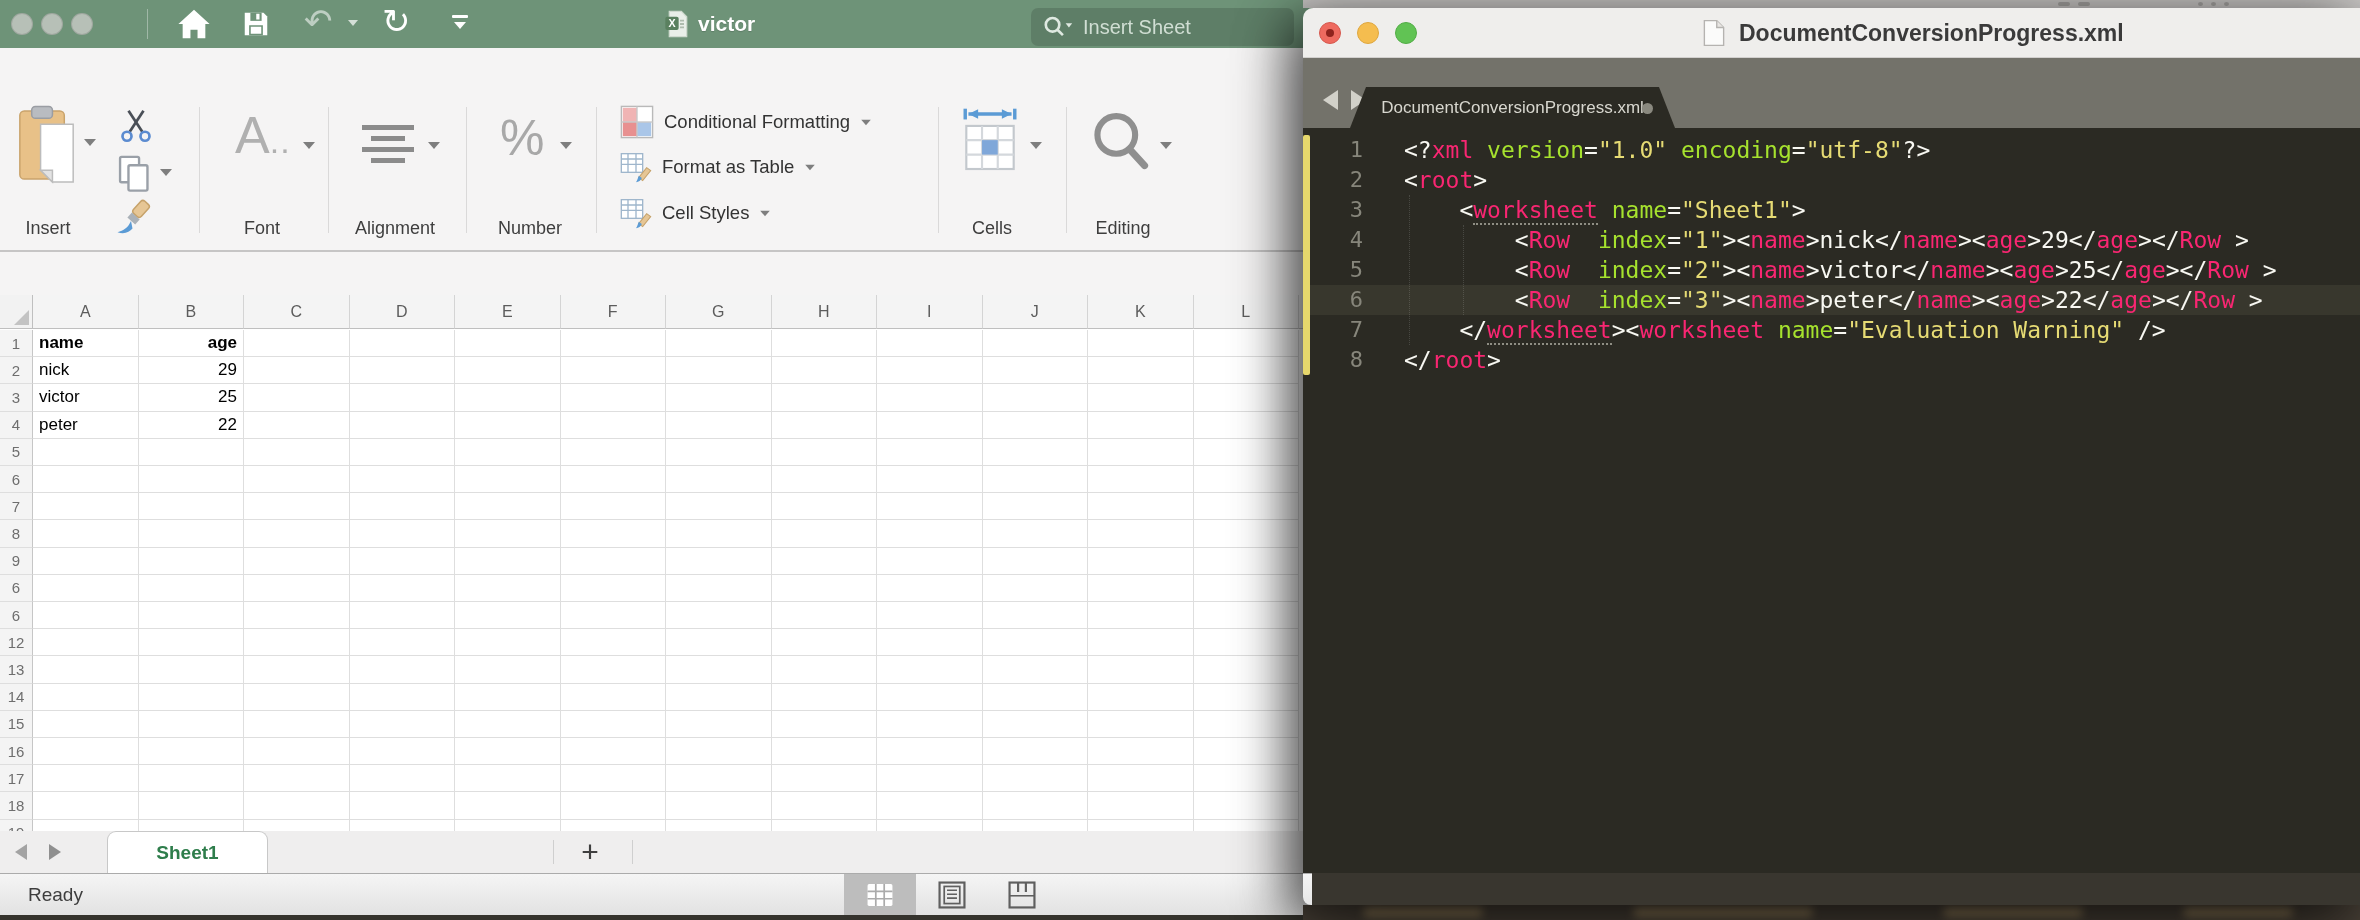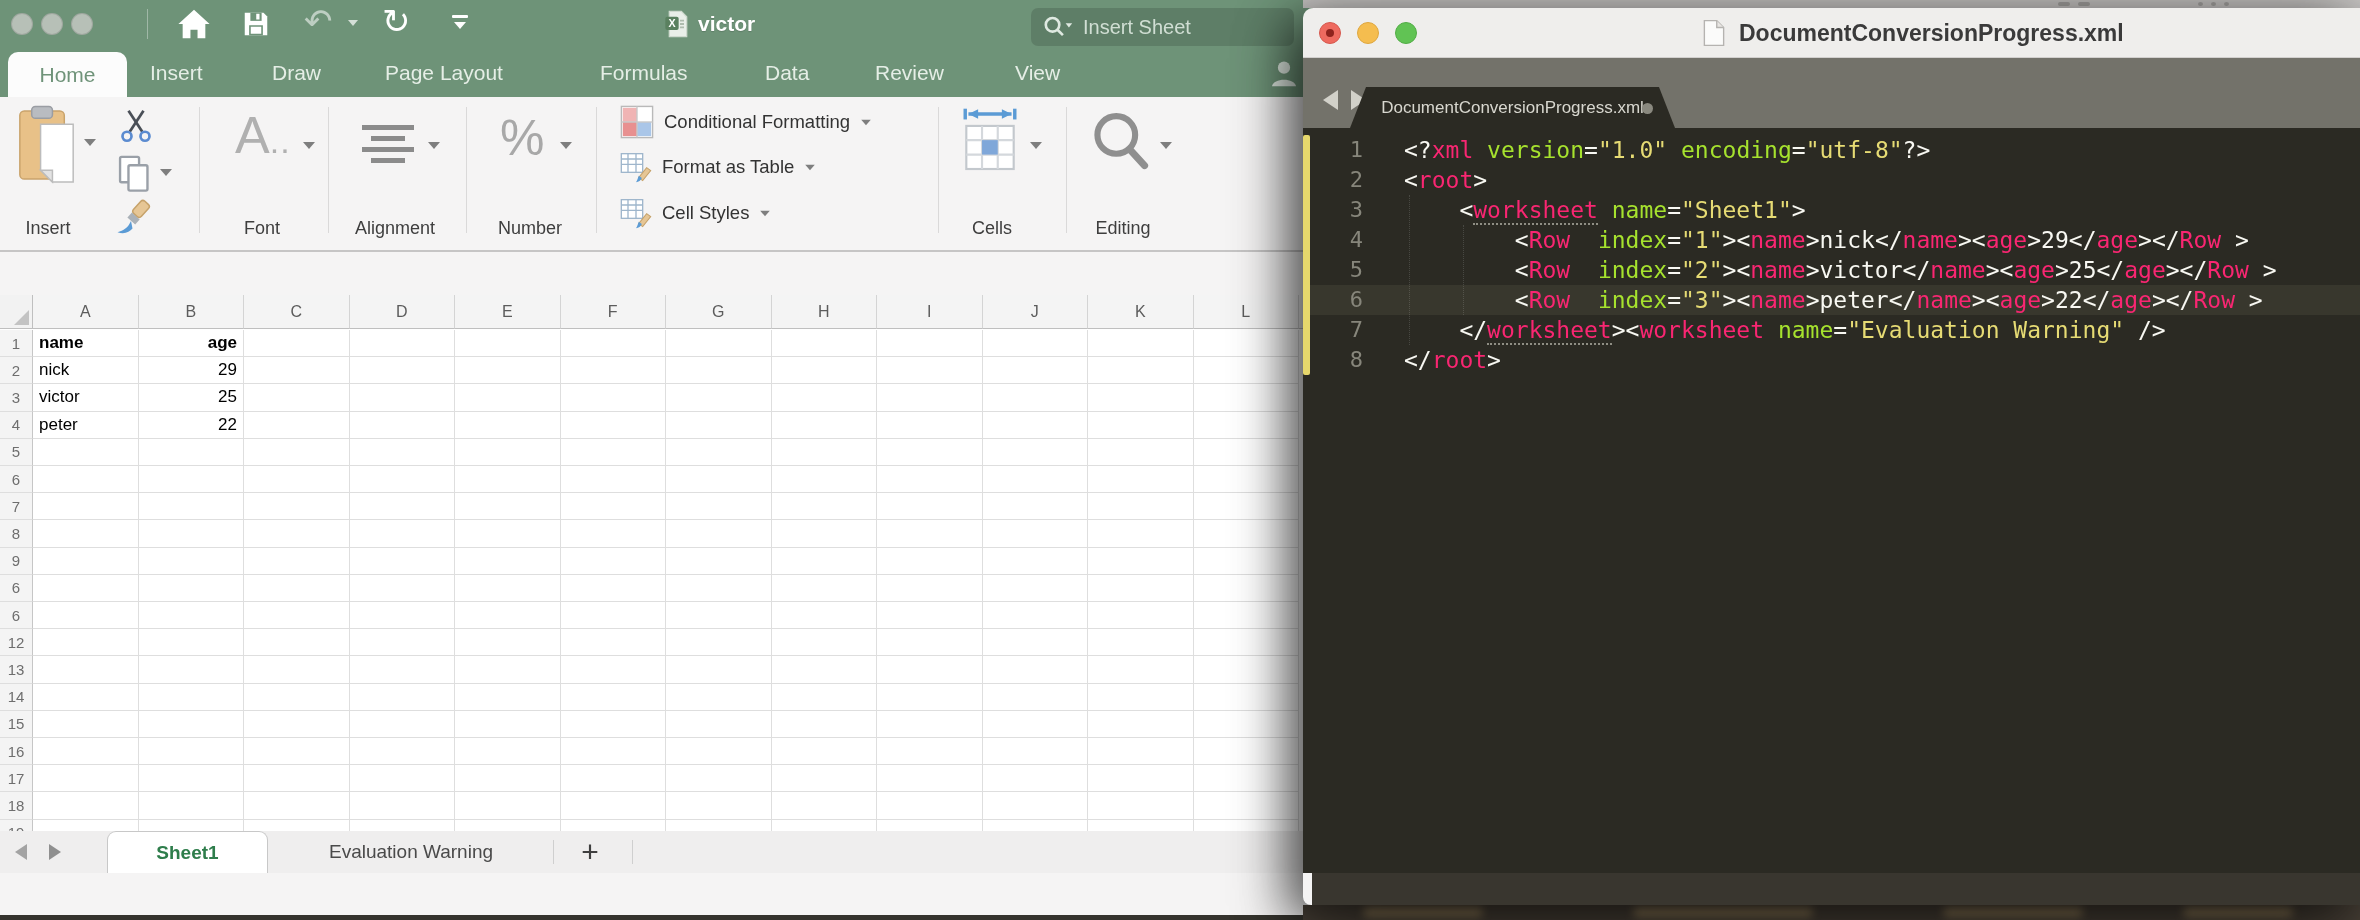--- a/index.html
+++ b/index.html
@@ -190,36 +190,20 @@
     <div class="xl-search">
       <svg width="34" height="24" viewBox="0 0 30 22">
         <circle cx="10" cy="9" r="6.2" fill="none" stroke="#dfe9e1" stroke-width="2.4"></circle>
         <line x1="14.5" y1="13.5" x2="19.5" y2="18.5" stroke="#dfe9e1" stroke-width="2.4"></line>
         <path d="M22 7.5h6l-3 4z" fill="#dfe9e1"></path>
       </svg>
       <span class="ph">Insert Sheet</span>
     </div>
   </div>
 
-  <div class="xl-tabs">
-    <div class="xl-person">
-      <svg width="32" height="34" viewBox="0 0 24 24">
-          <circle cx="12" cy="8" r="4.6" fill="#dfe9e1"></circle>
-          <path d="M3 22c1-6.5 17-6.5 18 0z" fill="#dfe9e1"></path>
-        </svg>
-    </div>
-  <div class="xl-tab active" style="left: 8px; width: 119px;">Home</div>
-      <div class="xl-tab" style="left: 150px;">Insert</div>
-      <div class="xl-tab" style="left: 272px;">Draw</div>
-      <div class="xl-tab" style="left: 385px;">Page Layout</div>
-      <div class="xl-tab" style="left: 600px;">Formulas</div>
-      <div class="xl-tab" style="left: 765px;">Data</div>
-      <div class="xl-tab" style="left: 875px;">Review</div>
-      <div class="xl-tab" style="left: 1015px;">View</div>
-    </div>
 
   <div class="xl-ribbon">
 
     <div class="abs" style="left:18px;top:8px">
       <svg width="60" height="80" viewBox="0 0 40 54">
         <rect x="1" y="4" width="30" height="46" rx="3" fill="#e8c188" stroke="#c9a36b"></rect>
         <rect x="9" y="1" width="14" height="8" rx="2.5" fill="#b9bcc1" stroke="#9a9da3"></rect>
         <path d="M15 13h22v39H23l-8-8z" fill="#fff" stroke="#bcbcbc"></path>
         <path d="M15 44l8 0 0 8z" fill="#e3e3e3" stroke="#bcbcbc"></path>
       </svg>
@@ -607,28 +591,49 @@
         <div class="cell" style="left: 1193.5px; top: 524.6px; width: 105.5px; height: 27.2px;"></div>
       </div>
   </div>
 
   <div class="xl-sheettabs">
     <div class="st-arrow st-left" style="left:15px"></div>
     <div class="st-arrow st-right" style="left:49px"></div>
     <div class="st-active">
       <span>Sheet1</span>
     </div>
-    <div class="st-inactive">
-      <span>Evaluation Warning</span>
-    </div>
     <div class="st-sep" style="left:553px"></div>
     <div class="st-add">+</div>
     <div class="st-sep" style="left:632px"></div>
   </div>
 
+  <div class="xl-status">
+    <div class="xl-ready">Ready</div>
+    <div class="view-seg">
+      <svg width="28" height="26" viewBox="0 0 18 16">
+        <rect x="1" y="1" width="16" height="14" rx="1" fill="#fff"></rect>
+        <path d="M1 5.7h16M1 10.4h16M6.3 1v14M11.7 1v14" stroke="#ababab" stroke-width="1.1"></path>
+      </svg>
+    </div>
+    <div class="view-btn" style="left:930px;width:44px">
+      <svg width="28" height="28" viewBox="0 0 18 18">
+        <rect x="1" y="1" width="16" height="16" fill="none" stroke="#5f5f5f" stroke-width="1.4"></rect>
+        <rect x="4" y="3.5" width="10" height="11" fill="none" stroke="#5f5f5f" stroke-width="1.1"></rect>
+        <path d="M5.8 6h6.4M5.8 8.5h6.4M5.8 11h6.4" stroke="#5f5f5f" stroke-width="1"></path>
+      </svg>
+    </div>
+    <div class="view-btn" style="left:1000px;width:44px">
+      <svg width="28" height="28" viewBox="0 0 18 18">
+        <rect x="1" y="1" width="16" height="16" fill="none" stroke="#5f5f5f" stroke-width="1.4"></rect>
+        <path d="M6.5 1v6M11.5 1v6" stroke="#5f5f5f" stroke-width="1.4"></path>
+        <path d="M1 9.5h16" stroke="#5f5f5f" stroke-width="1"></path>
+      </svg>
+    </div>
+
+  </div>
 </div>
 
 <div class="bg-top">
   <i style="left:755px;width:12px;height:4px"></i>
     <i style="left:775px;width:12px;height:4px"></i>
   <i style="left:895px;width:5px;height:4px;border-radius:50%"></i>
   <i style="left:908px;width:5px;height:4px;border-radius:50%"></i>
   <i style="left:921px;width:5px;height:4px;border-radius:50%"></i>
 </div>
 <div class="bg-bottom"></div>

